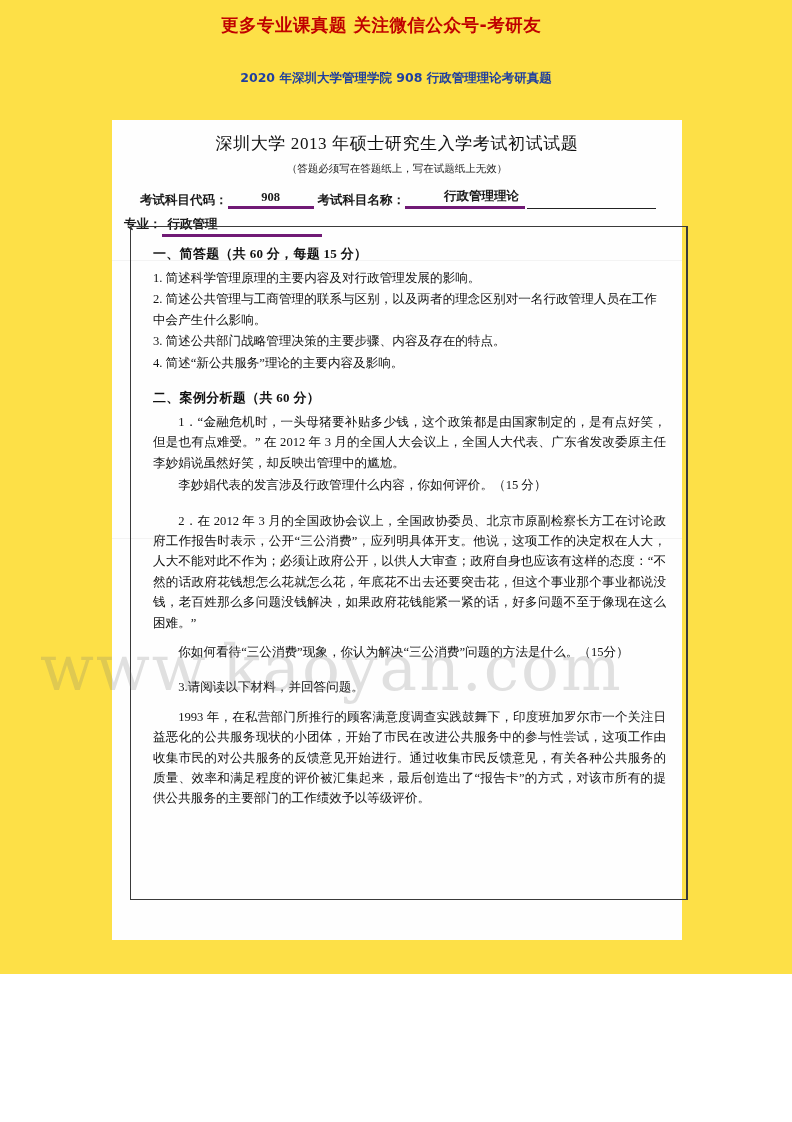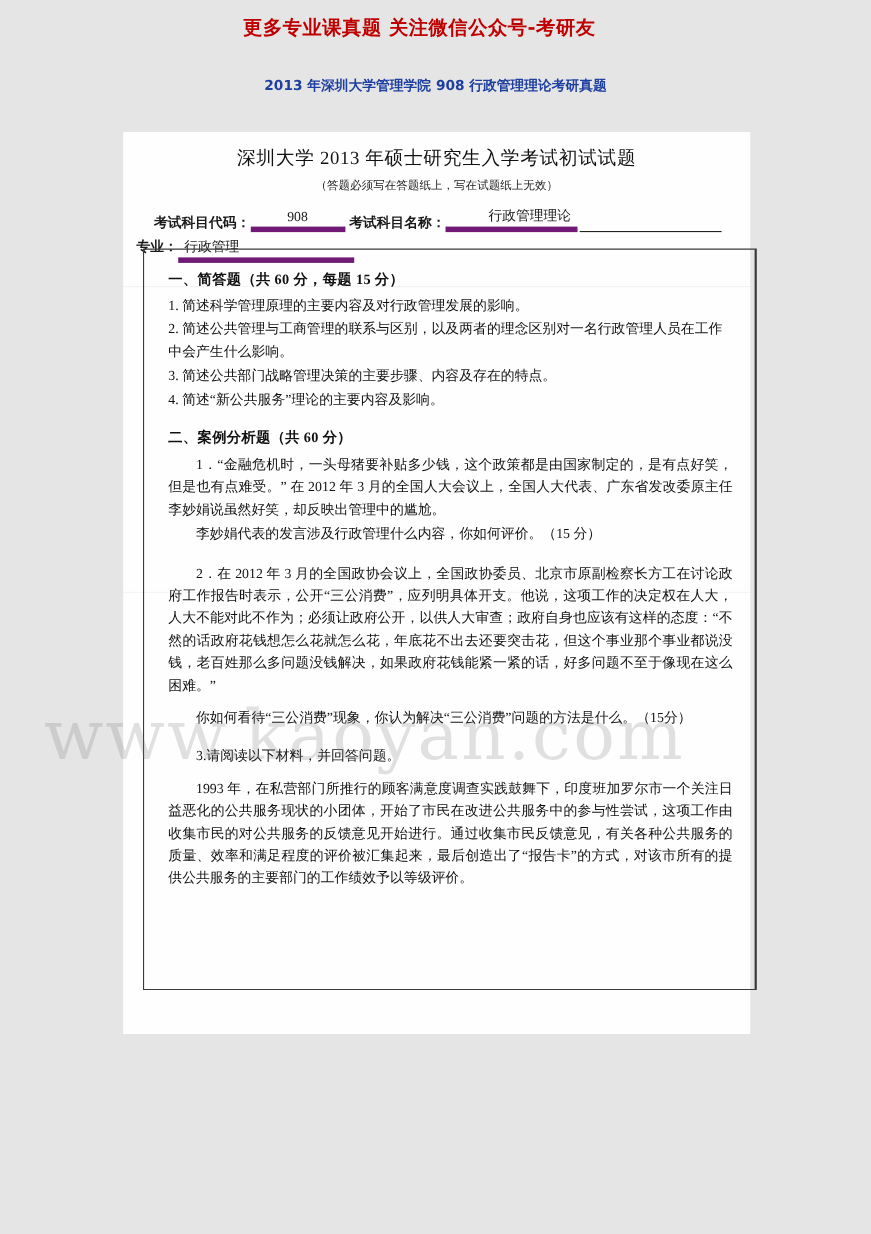--- a/index.html
+++ b/index.html
@@ -11,22 +11,22 @@
     width: 792px;
     height: 1122px;
     font-family: "Liberation Serif", "DejaVu Serif", serif;
     color: #1a1a1a;
     position: relative;
     overflow: hidden;
   }
   .page {
     position: relative;
     width: 792px;
-    height: 1122px;
-    background: #e5e5e5;
+    height: 974px;
+    background: #fde047;
   }
 
   
   .banner {
     position: absolute;
     left: 221px;
     top: 13px;
     font-family: "DejaVu Sans", "Liberation Sans", sans-serif;
     font-weight: bold;
     font-size: 17.5px;
@@ -98,22 +98,22 @@
     left: 12px;
     top: 96px;
     width: 516px;
     font-size: 12.5px;
     display: flex;
     align-items: flex-start;
     white-space: nowrap;
   }
   .fld-label { font-weight: bold; }
   .fld-value {
-    font-weight: normal;
-    border-bottom: 5px solid #701a75;
+    font-weight: bold;
+    border-bottom: 3px solid #701a75;
     padding: 0 6px 1px 6px;
     text-align: center;
   }
   .fld-rule {
     flex: 1;
     border-bottom: 1px solid #222;
     height: 13px;
     margin-left: 2px;
   }
   .w-code { min-width: 74px; }
@@ -199,21 +199,21 @@
     background: rgba(0,0,0,0.045);
   }
 </style>
 </head>
 <body>
 
 <div class="page">
 
   <div class="banner">更多专业课真题 关注微信公众号-考研友</div>
 
-  <div class="subtitle">2013 年深圳大学管理学院 908 行政管理理论考研真题</div>
+  <div class="subtitle">2020 年深圳大学管理学院 908 行政管理理论考研真题</div>
 
   <div class="scan">
 
     <div class="scan-line" style="top:140px;"></div>
     <div class="scan-line" style="top:418px;"></div>
 
     <div class="doc-title">深圳大学 2013 年硕士研究生入学考试初试试题</div>
     <div class="doc-note">（答题必须写在答题纸上，写在试题纸上无效）</div>
 
     <div class="fields-1">

